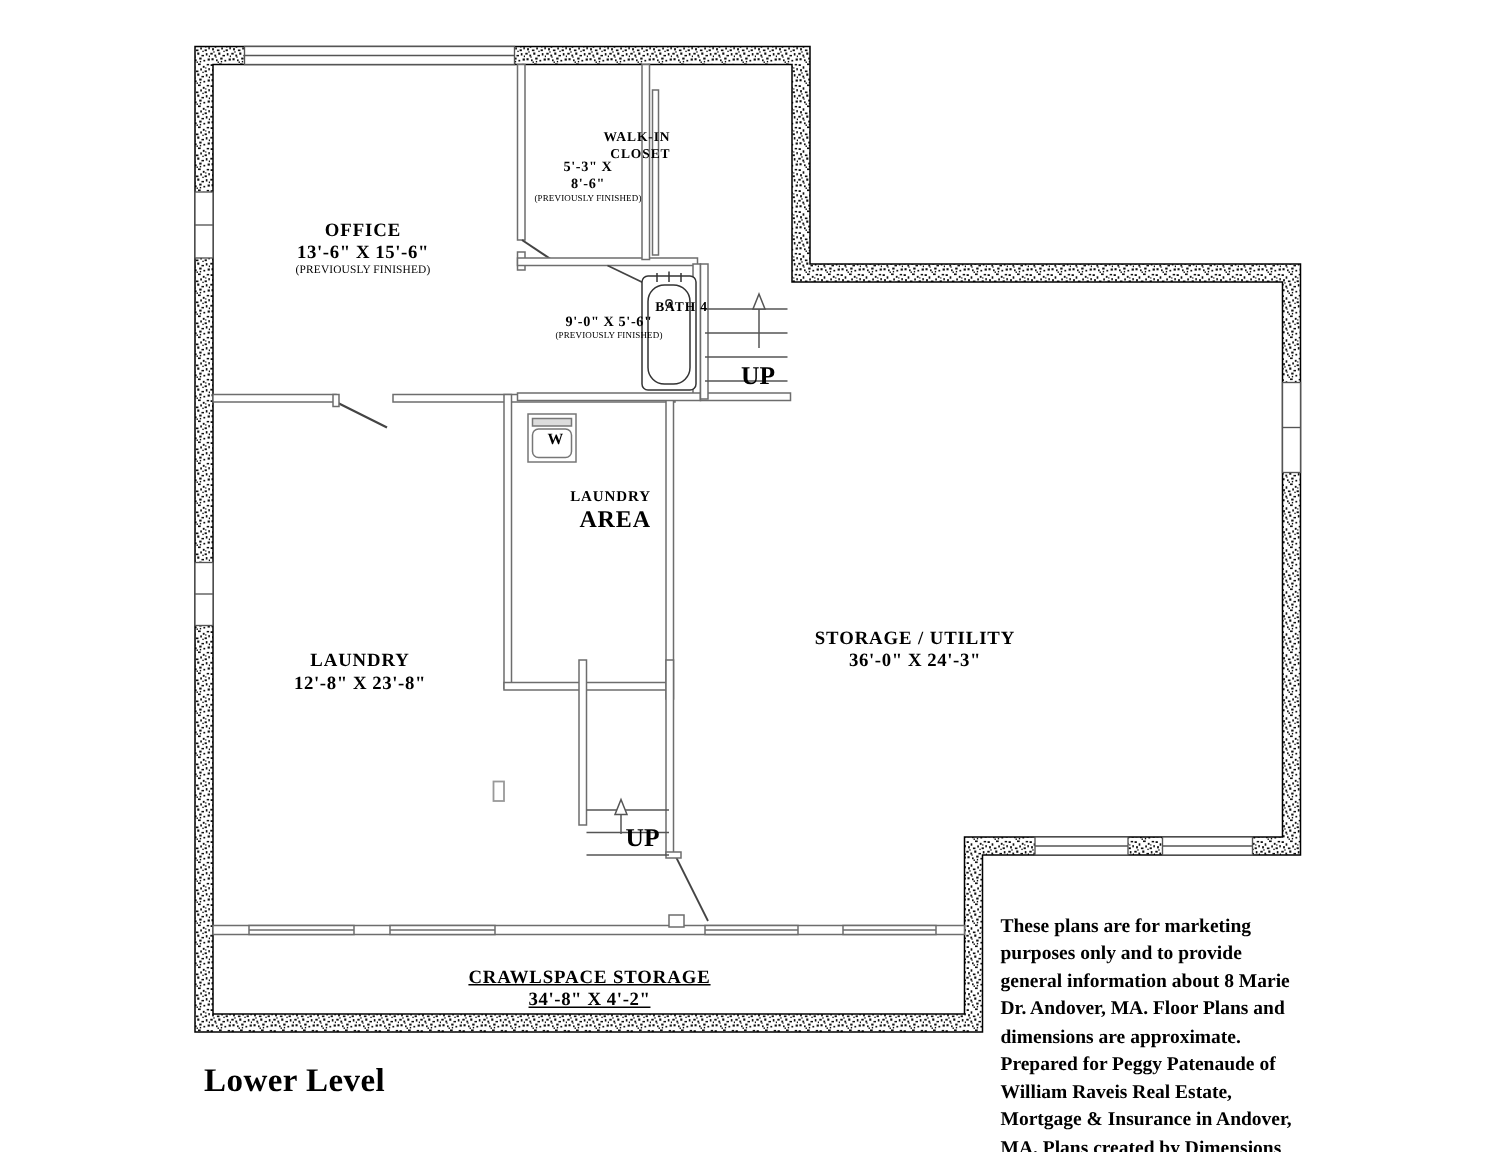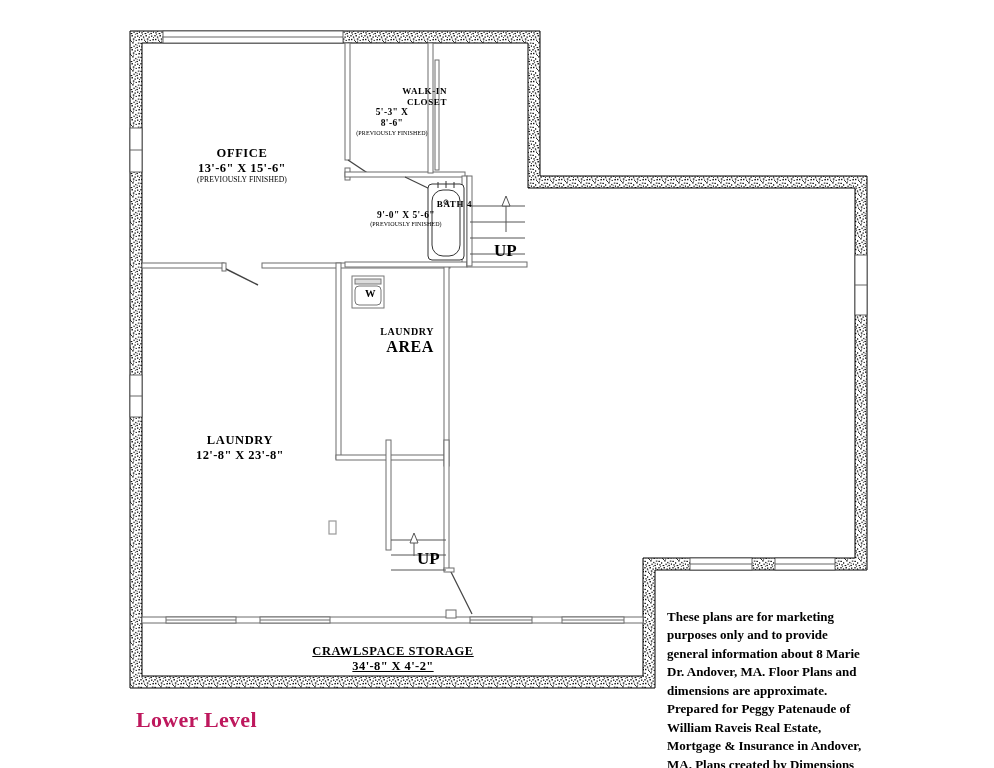--- a/index.html
+++ b/index.html
@@ -66,21 +66,21 @@
     font-weight: bold;
     font-size: 10.5px;
     color: #000;
   }
   #level-title {
     position: absolute;
     left: 136px;
     top: 707px;
     font-size: 22px;
     font-weight: bold;
-    color: #be185d;
+    color: #000000;
     letter-spacing: 0.3px;
   }
   #disclaimer {
     position: absolute;
     left: 667px;
     top: 608px;
     width: 200px;
     font-size: 13px;
     font-weight: bold;
     line-height: 1.42;
@@ -289,20 +289,24 @@
   <div class="lbl small" style="left:328px; top:326px; width:106px;">
     <div class="name" style="font-size:10px;">LAUNDRY</div>
     <div class="name" style="font-size:16px;">AREA</div>
   </div>
 
   <div class="lbl" style="left:162px; top:433px; width:156px;">
     <div class="name">LAUNDRY</div>
     <div class="dims">12'-8" X 23'-8"</div>
   </div>
 
+  <div class="lbl" style="left:508px; top:418px; width:204px;">
+    <div class="name">STORAGE / UTILITY</div>
+    <div class="dims">36'-0" X 24'-3"</div>
+  </div>
 
   <div class="lbl" style="left:293px; top:644px; width:200px;text-decoration:underline;">
     <div class="name">CRAWLSPACE STORAGE</div>
     <div class="dims">34'-8" X 4'-2"</div>
   </div>
 
   <div class="up-label" style="left:494px; top:241px;">UP</div>
 
   <div class="up-label" style="left:417px; top:549px;">UP</div>
 

